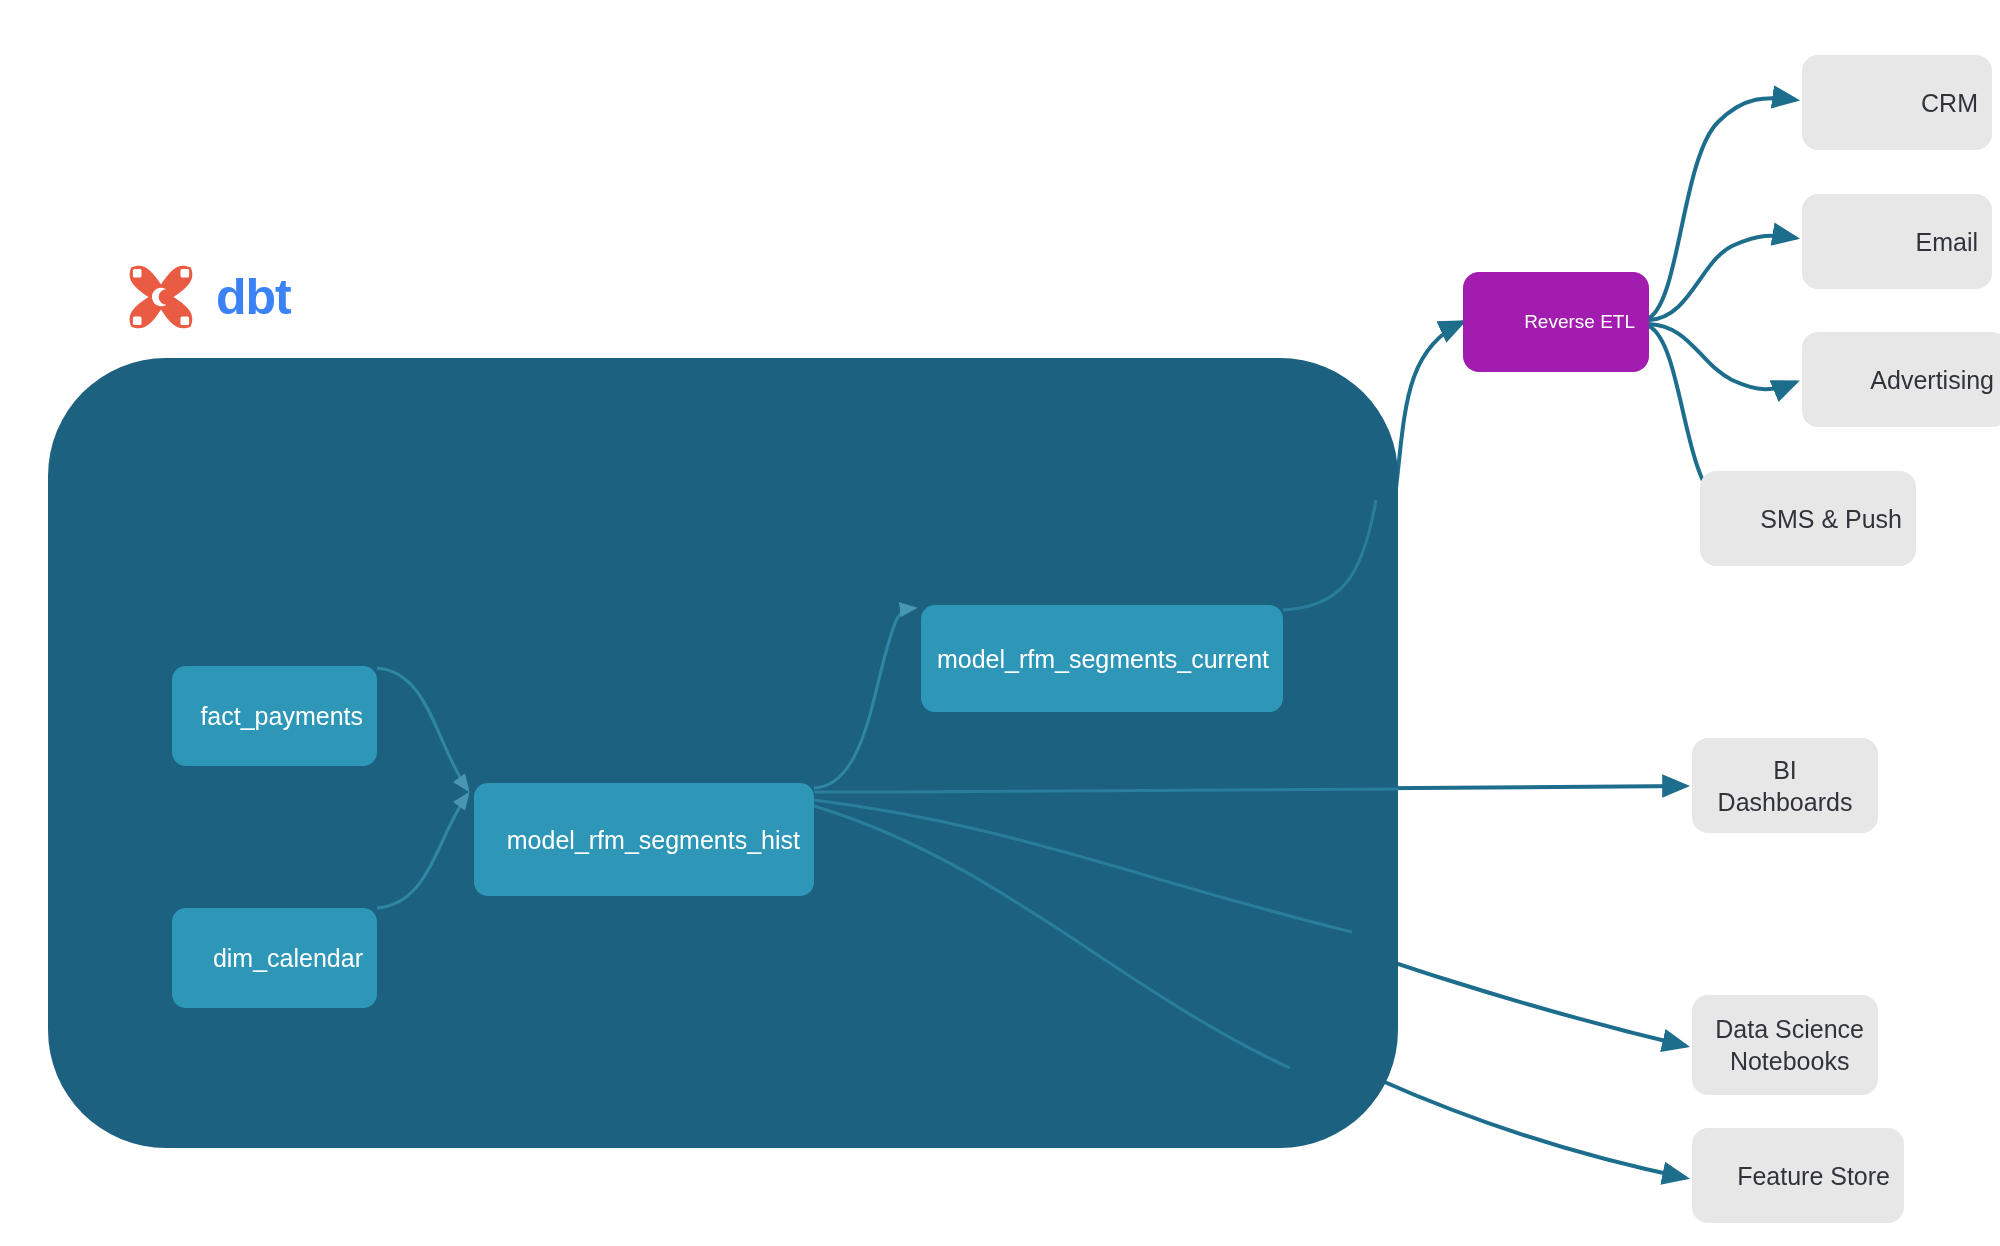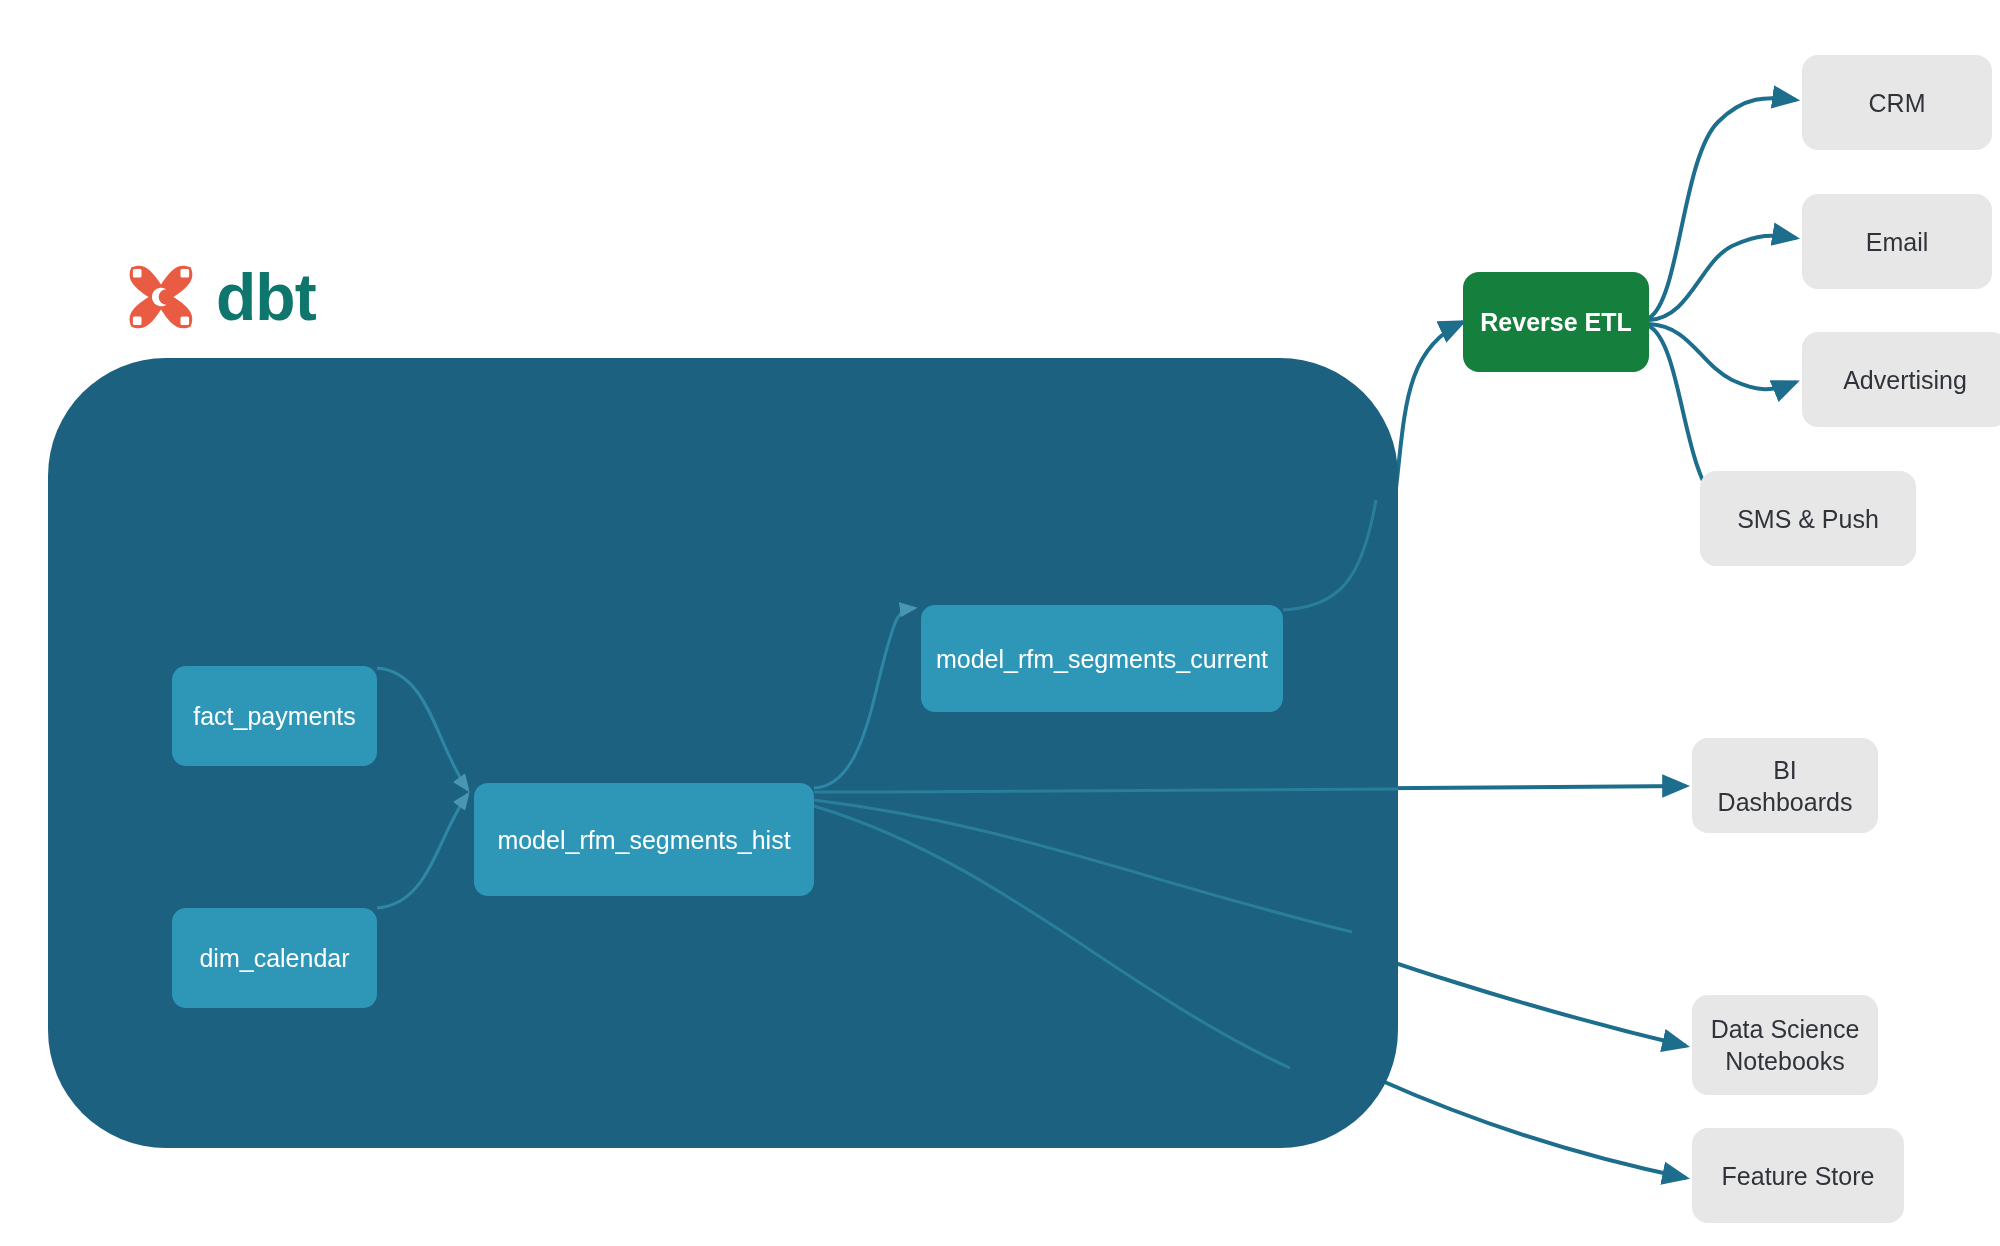--- a/index.html
+++ b/index.html
@@ -36,23 +36,23 @@
     position: absolute;
     left: 122px;
     top: 258px;
     display: flex;
     align-items: center;
     gap: 16px;
     z-index: 5;
   }
   .brand-mark { width: 78px; height: 78px; display: block; }
   .brand-word {
-    font-size: 66px;
+    font-size: 50px;
     font-weight: bold;
-    color: #0f766e;
+    color: #3b82f6;
     letter-spacing: -1px;
     line-height: 1;
   }
 
   
   .project-container {
     position: absolute;
     left: 48px;
     top: 358px;
     width: 1350px;
@@ -60,41 +60,40 @@
     background: #1d6180;
     border-radius: 118px;
     z-index: 2;
   }
 
   
   .node {
     position: absolute;
     display: flex;
     align-items: center;
-    justify-content: center;
+    justify-content: flex-end;
     text-align: center;
     border-radius: 14px;
     box-sizing: border-box;
     padding: 6px 14px;
     line-height: 1.28;
   }
   .node-model {
     background: #2e97b8;
     color: #ffffff;
     font-size: 25px;
     z-index: 4;
     margin-top: 48px;
   }
   .node-service {
-    background: #15803d;
+    background: #a21caf;
     color: #ffffff;
-    font-size: 25px;
+    font-size: 19px;
     z-index: 4;
     border-radius: 16px;
-    font-weight: bold;
   }
   .node-dest {
     background: #e7e7e7;
     color: #30343a;
     font-size: 25px;
     z-index: 4;
     border-radius: 16px;
   }
 
   

